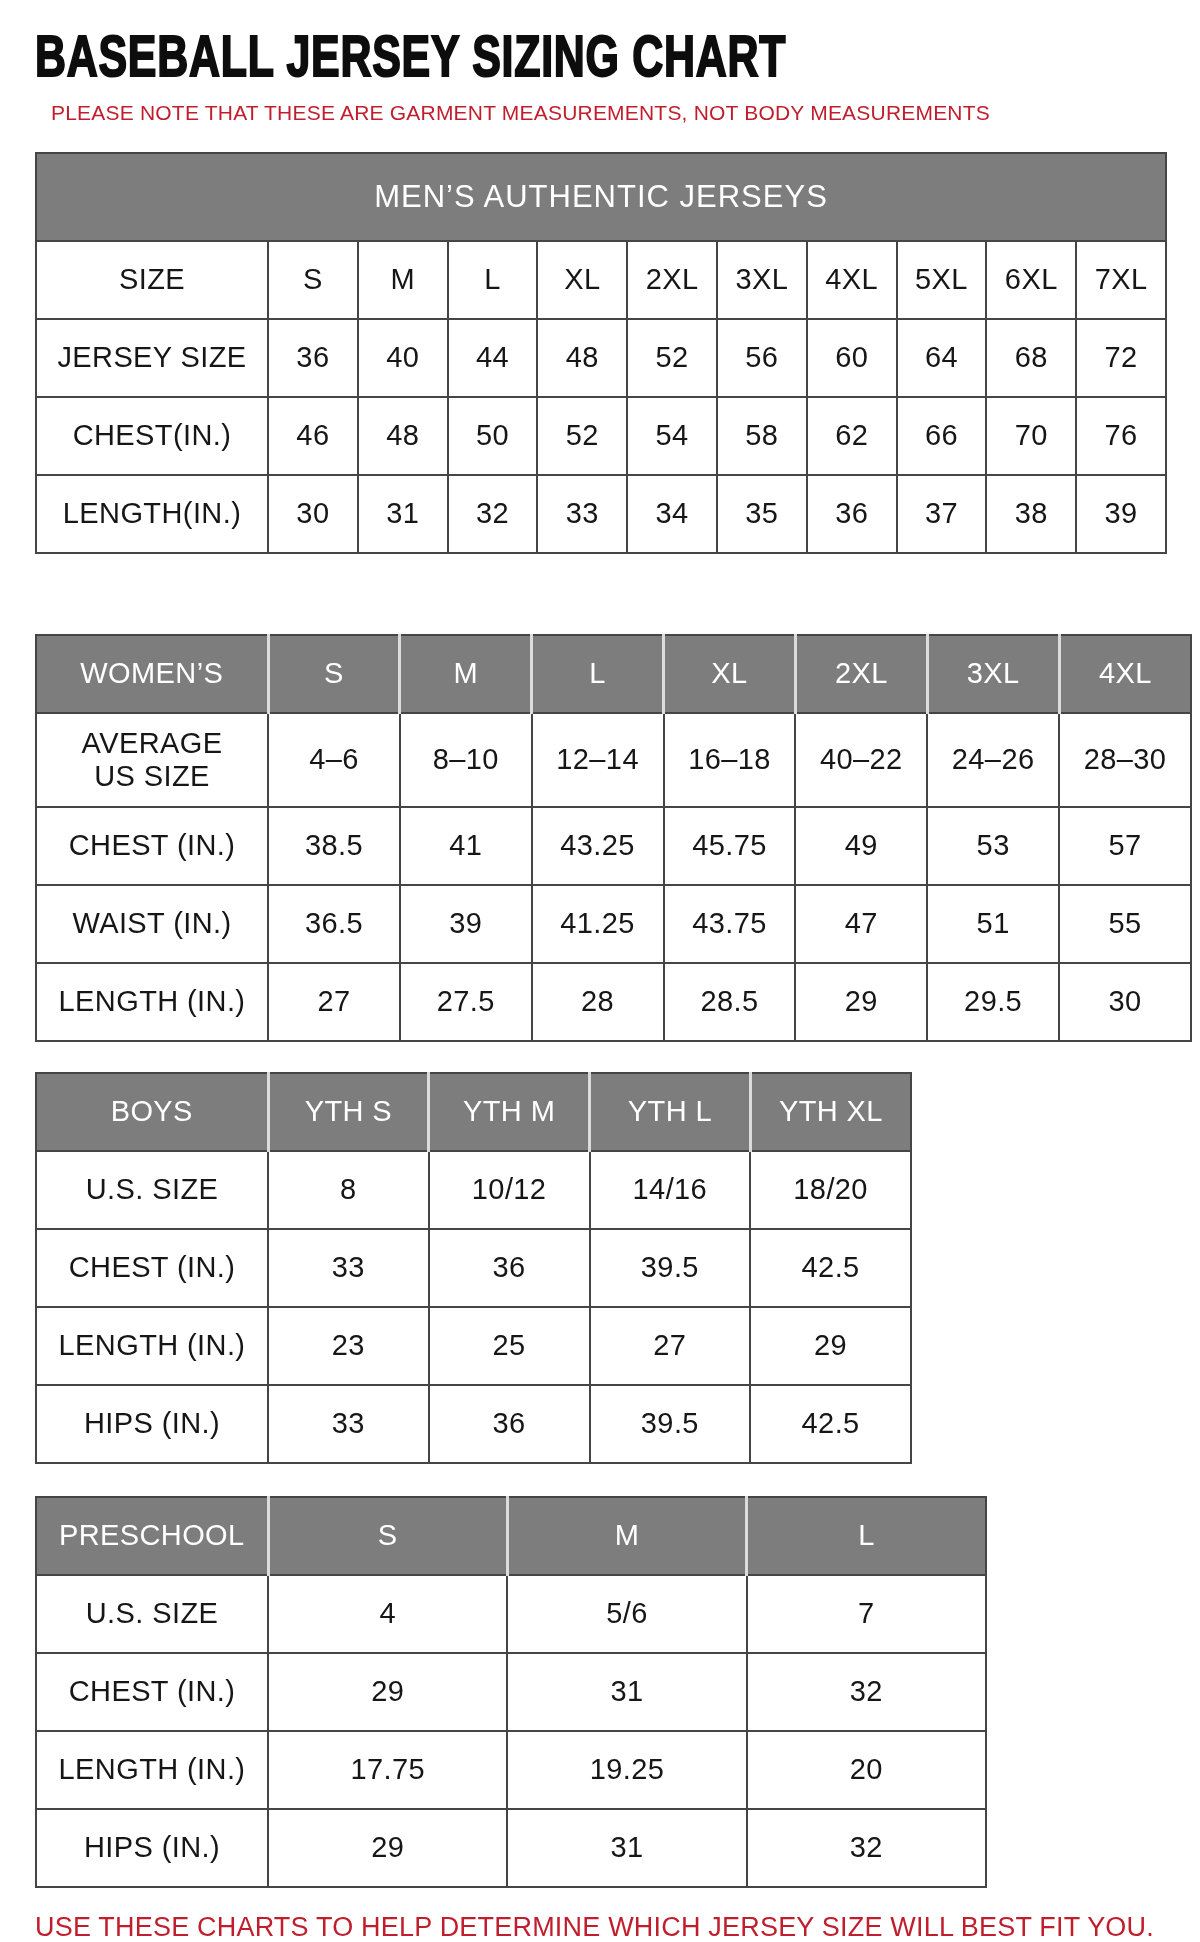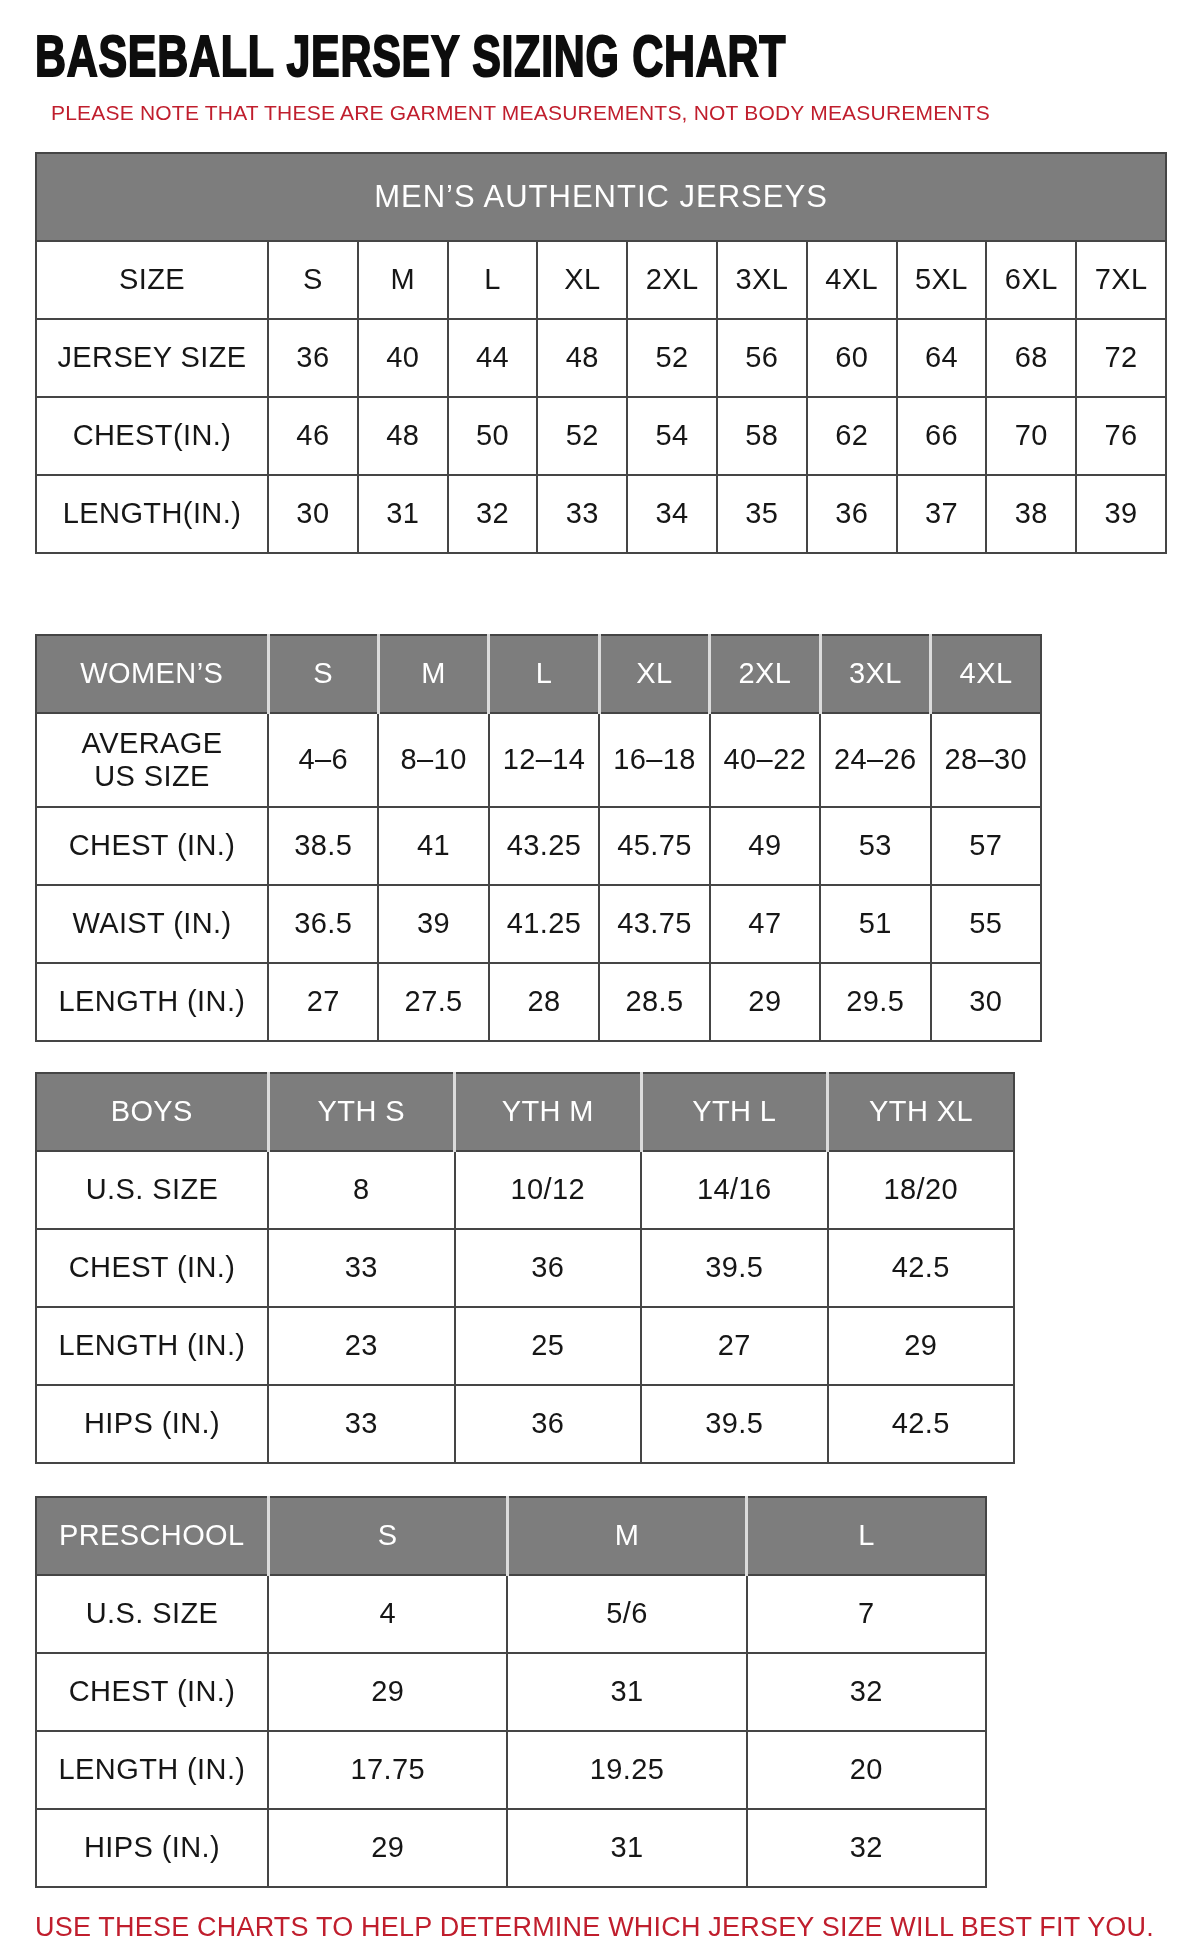--- a/index.html
+++ b/index.html
@@ -67,22 +67,22 @@
   }
   .tbl tr.hdr td{
     background:var(--gray);
     color:#fff;
   }
   
   .tbl tr.hdr td + td{border-left:3px solid #dcdcdc;}
   .tbl td.rowlabel{white-space:pre-line;}
 
   .tbl-mens{width:1132px;margin-bottom:80px;}
-  .tbl-womens{width:1007px;margin-bottom:30px;}
-  .tbl-boys{width:980px;margin-bottom:32px;}
+  .tbl-womens{width:1157px;margin-bottom:30px;}
+  .tbl-boys{width:877px;margin-bottom:32px;}
   .tbl-preschool{width:952px;margin-bottom:24px;}
   col.labelcol{width:232px;}
   
   .tbl-womens tbody tr:nth-child(2) td{height:92px;}
 </style>
 </head>
 <body>
 
 <div class="wrap">
 

